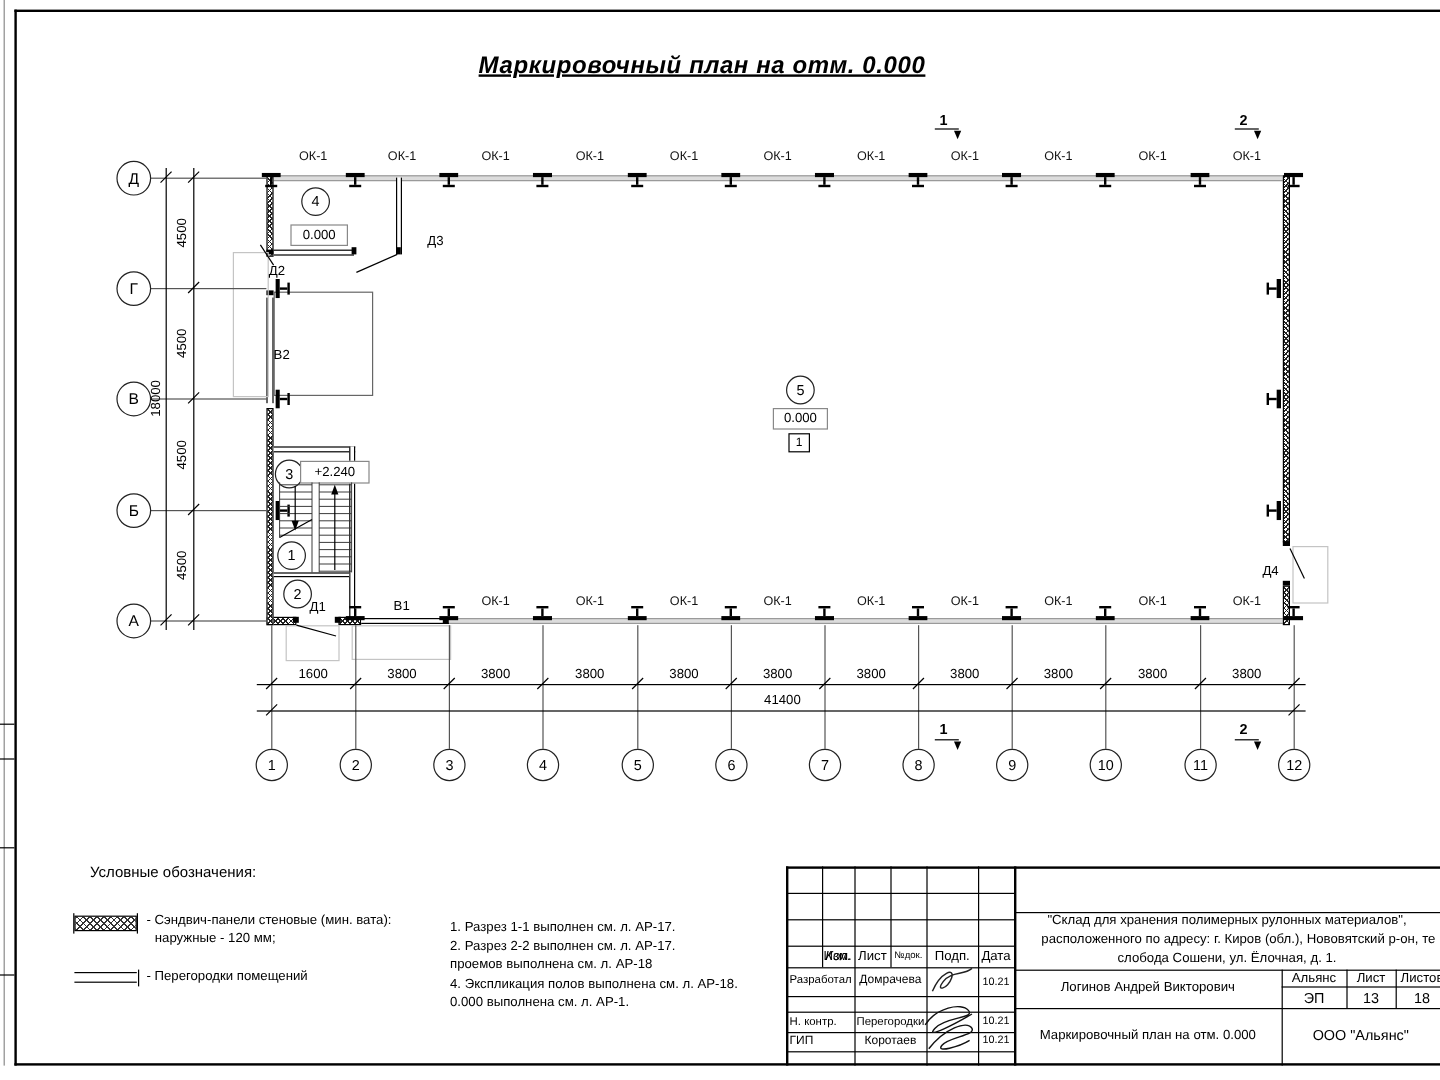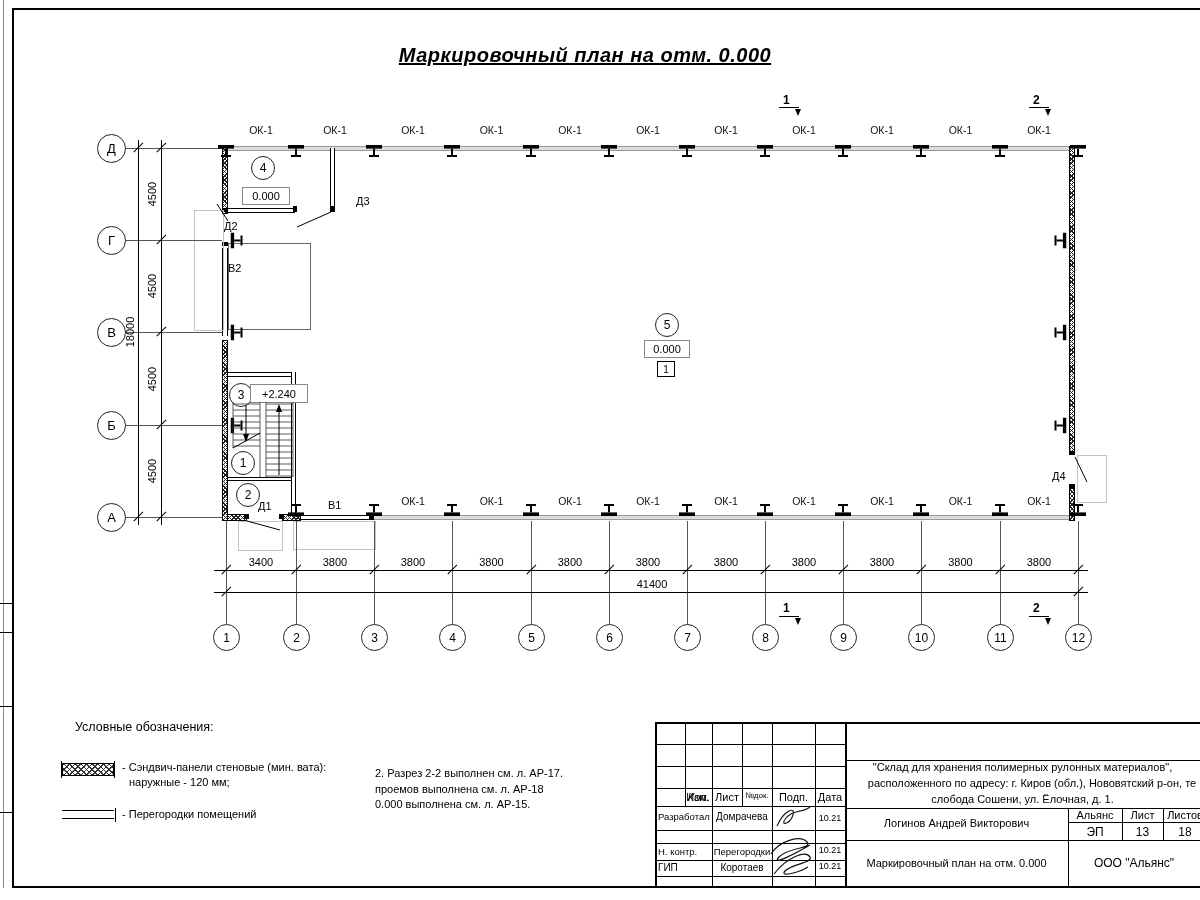--- a/index.html
+++ b/index.html
@@ -56,23 +56,25 @@
   <div id="title">Маркировочный план на отм. 0.000</div>
 
   <div id="legend-head">Условные обозначения:</div>
   <div class="sym-hatch"></div>
   <div class="legtxt" style="left:122px;top:761px;">- Сэндвич-панели стеновые (мин. вата):</div>
   <div class="legtxt" style="left:129px;top:776px;">наружные - 120 мм;</div>
   <div class="sym-part"></div>
   <div class="legtxt" style="left:122px;top:808px;">- Перегородки помещений</div>
 
   <div id="notes">
+      <div>1. Разрез 1-1 выполнен см. л. АР-17.</div>
       <div>2. Разрез 2-2 выполнен см. л. АР-17.</div>
       <div>проемов выполнена см. л. АР-18</div>
-      <div>0.000 выполнена см. л. АР-15.</div>
+      <div>4. Экспликация полов выполнена см. л. АР-18.</div>
+      <div>0.000 выполнена см. л. АР-1.</div>
     </div>
 
   <div class="tbtxt" style="left:847px;top:761px;width:351px;font-size:11px;">"Склад для хранения полимерных рулонных материалов",</div>
   <div class="tbtxt" style="left:847px;top:777px;width:370px;font-size:11px;">расположенного по адресу: г. Киров (обл.), Нововятский р-он, те</div>
   <div class="tbtxt" style="left:847px;top:793px;width:351px;font-size:11px;">слобода Сошени, ул. Ёлочная, д. 1.</div>
   <div class="tbtxt" style="left:845px;top:817px;width:223px;font-size:11px;">Логинов Андрей Викторович</div>
   <div class="tbtxt" style="left:1068px;top:809px;width:54px;font-size:11px;">Альянс</div>
   <div class="tbtxt" style="left:1122px;top:809px;width:41px;font-size:11px;">Лист</div>
   <div class="tbtxt" style="left:1163px;top:809px;width:44px;font-size:11px;">Листов</div>
   <div class="tbtxt" style="left:1068px;top:825px;width:54px;font-size:12px;">ЭП</div>
@@ -341,21 +343,21 @@
     <div class="slash" style="left: 524.5px; top: 569px;"></div>
     <div class="slash" style="left: 602.5px; top: 569px;"></div>
     <div class="slash" style="left: 680.5px; top: 569px;"></div>
     <div class="slash" style="left: 758.5px; top: 569px;"></div>
     <div class="slash" style="left: 836.5px; top: 569px;"></div>
     <div class="slash" style="left: 914.5px; top: 569px;"></div>
     <div class="slash" style="left: 993.5px; top: 569px;"></div>
     <div class="slash" style="left: 1071.5px; top: 569px;"></div>
     <div class="slash" style="left: 219.5px; top: 591px;"></div>
     <div class="slash" style="left: 1071.5px; top: 591px;"></div>
-    <div class="dimlbl" style="left: 233px; top: 556px; width: 56px;">3400</div>
+    <div class="dimlbl" style="left: 233px; top: 556px; width: 56px;">1600</div>
     <div class="dimlbl" style="left: 307px; top: 556px; width: 56px;">3800</div>
     <div class="dimlbl" style="left: 385px; top: 556px; width: 56px;">3800</div>
     <div class="dimlbl" style="left: 463.5px; top: 556px; width: 56px;">3800</div>
     <div class="dimlbl" style="left: 542px; top: 556px; width: 56px;">3800</div>
     <div class="dimlbl" style="left: 620px; top: 556px; width: 56px;">3800</div>
     <div class="dimlbl" style="left: 698px; top: 556px; width: 56px;">3800</div>
     <div class="dimlbl" style="left: 776px; top: 556px; width: 56px;">3800</div>
     <div class="dimlbl" style="left: 854px; top: 556px; width: 56px;">3800</div>
     <div class="dimlbl" style="left: 932.5px; top: 556px; width: 56px;">3800</div>
     <div class="dimlbl" style="left: 1011px; top: 556px; width: 56px;">3800</div>
@@ -381,21 +383,21 @@
     <div class="roomnum" style="left: 655px; top: 313px;">5</div>
     <div class="elevbox" style="left: 242px; top: 187px; width: 46px; height: 16px;">0.000</div>
     <div class="elevbox" style="left: 250px; top: 384px; width: 56px; height: 17px;">+2.240</div>
     <div class="elevbox" style="left: 644px; top: 340px; width: 44px; height: 16px;">0.000</div>
     <div class="floorbox" style="left: 657px; top: 361px; width: 16px; height: 14px;">1</div>
     <div class="doorlbl" style="left: 258px; top: 500px;">Д1</div>
     <div class="doorlbl" style="left: 224px; top: 220px;">Д2</div>
     <div class="doorlbl" style="left: 356px; top: 195px;">Д3</div>
     <div class="doorlbl" style="left: 1052px; top: 470px;">Д4</div>
     <div class="doorlbl" style="left: 328px; top: 499px;">В1</div>
-    <div class="doorlbl" style="left: 228px; top: 262px; text-align: right;">В2</div>
+    <div class="doorlbl" style="left: 228px; top: 290px; text-align: right;">В2</div>
     <div class="seclbl" style="left: 783px; top: 93px;">1</div>
     <div class="ln" style="left: 779px; top: 107px; width: 20px; height: 1.4px;"></div>
     <div class="arrdown" style="left: 795px; top: 108.5px;"></div>
     <div class="seclbl" style="left: 1033px; top: 93px;">2</div>
     <div class="ln" style="left: 1029px; top: 107px; width: 20px; height: 1.4px;"></div>
     <div class="arrdown" style="left: 1045px; top: 108.5px;"></div>
     <div class="seclbl" style="left: 783px; top: 601px;">1</div>
     <div class="ln" style="left: 779px; top: 616px; width: 20px; height: 1.4px;"></div>
     <div class="arrdown" style="left: 795px; top: 617.5px;"></div>
     <div class="seclbl" style="left: 1033px; top: 601px;">2</div>

